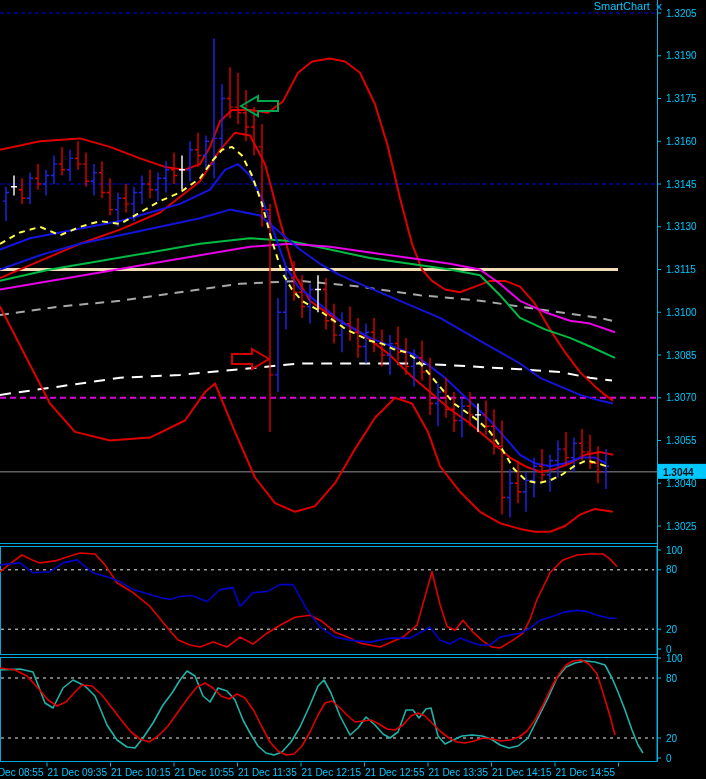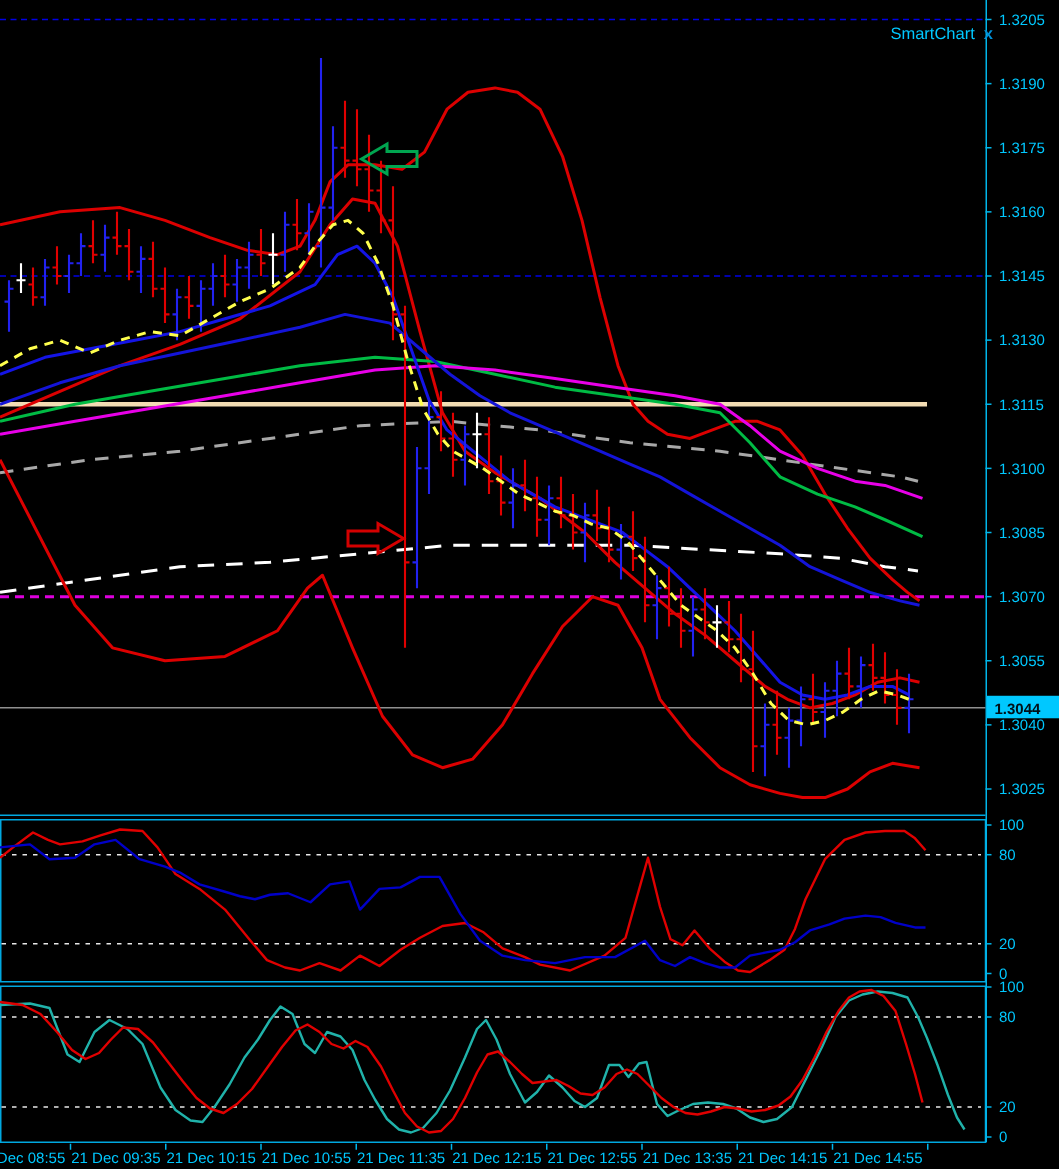--- a/index.html
+++ b/index.html
@@ -1,19 +1,19 @@
 <!DOCTYPE html>
 <html><head>
 <meta charset="utf-8">
 <style>
   html,body{margin:0;padding:0;background:#000;}
   .screen{position:relative;width:706px;height:779px;background:#000;overflow:hidden;
           font-family:"Liberation Sans",sans-serif;}
   svg text{font-family:"Liberation Sans",sans-serif;}
-  .tab{position:absolute;top:17px;right:44px;height:14px;line-height:13px;font-size:11px;
+  .tab{position:absolute;top:0;right:44px;height:14px;line-height:13px;font-size:11px;
        color:#00c8ff;white-space:nowrap;z-index:5;}
   .tab .close{color:#0090d8;font-weight:bold;margin-left:6px;font-size:11px;}
 </style>
 </head>
 <body>
 
 <div class="screen">
   <svg id="chart" width="706" height="779">
     <g>
         <line x1="0" x2="657" y1="13" y2="13" stroke="#0000e6" stroke-width="1" stroke-dasharray="4,3"></line>

